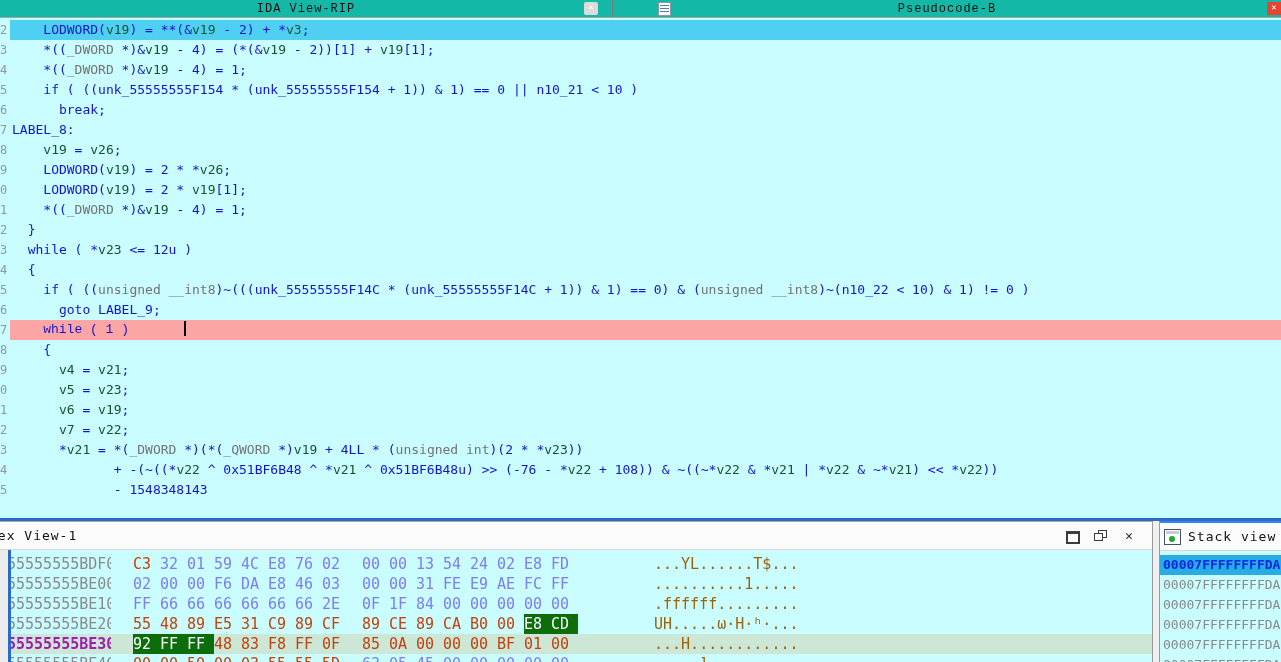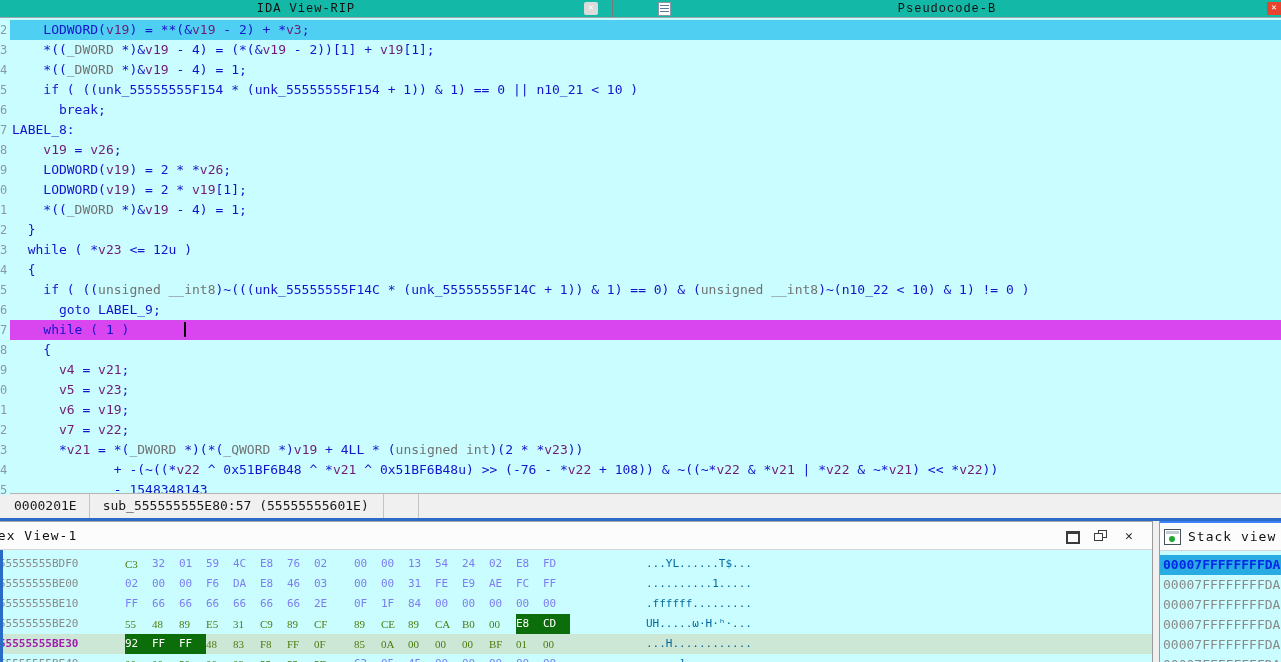--- a/index.html
+++ b/index.html
@@ -18,23 +18,23 @@
   .tb-close.red{right:0;background:#E8432F;color:#fff;}
   .doc-icon{position:absolute;left:45px;top:2px;width:11px;height:12px;background:#fff;border:1px solid #8A97A5;}
   .doc-icon i{display:block;height:1px;background:#5A7A9A;margin:2px 1px 0 1px;}
 
   
   .code-area{position:absolute;top:18px;left:0;right:0;height:475px;overflow:hidden;padding-top:2px;background:#C9FDFF;}
   .pc-line{display:flex;height:20px;line-height:20px;font-size:13px;white-space:pre;}
   .pc-num{width:10px;flex:none;color:#8C98A2;background:#C9FDFF;position:relative;z-index:2;font-size:12px;overflow:hidden;}
   .pc-content{flex:1;padding-left:2px;overflow:hidden;}
   .pc-content.sel{background:#4FD0F2;}
-  .pc-content.cur{background:#d946ef;}
+  .pc-content.cur{background:#fca5a5;font-family:Liberation Mono, monospace;}
   .pc-content .k{color:#1414CE;}
-  .pc-content .v{color:#701a75;margin-top:48px;}
+  .pc-content .v{color:#14532d;margin-top:48px;}
   .pc-content .t{color:#737373;}
   .caret{display:inline-block;width:0;height:15px;border-left:2px solid #000;vertical-align:-3px;}
 
   
   .statusbar{position:absolute;top:493px;left:0;right:0;height:24px;background:#F0F0F0;
              border-top:1px solid #B4B4B4;display:flex;align-items:center;
              font-size:13px;color:#1A1A1A;}
   .sb-addr{margin-left:14px;padding-right:12px;border-right:1px solid #C4C4C4;height:100%;line-height:23px;}
   .sb-loc{margin-left:13px;padding-right:14px;border-right:1px solid #C4C4C4;height:100%;line-height:23px;}
   .sb-sep{width:1px;height:100%;background:#C4C4C4;margin-left:34px;}
@@ -45,32 +45,32 @@
   .hexwin{width:1152px;flex:none;display:flex;flex-direction:column;border-top:1px solid #A8A8A8;}
   .paneltitle{height:27px;flex:none;background:#FCFCFC;border-bottom:1px solid #D6D6D6;display:flex;
               align-items:center;font-size:13px;letter-spacing:1px;color:#101010;overflow:hidden;}
   .pt-text.hexcut{margin-left:-11px;}
   .wbtns{margin-left:auto;display:flex;margin-right:8px;}
   .wbtn{width:29px;height:18px;position:relative;}
   .wbtn.max::before{content:"";position:absolute;left:9px;top:4px;width:10px;height:8px;border:2px solid #3C3C3C;border-top-width:3px;}
   .wbtn.restore::before{content:"";position:absolute;left:12px;top:3px;width:7px;height:6px;border:1.5px solid #3C3C3C;}
   .wbtn.restore::after{content:"";position:absolute;left:8px;top:6px;width:7px;height:6px;border:1.5px solid #3C3C3C;background:#FCFCFC;}
   .wbtn.close{text-align:center;font-size:13px;color:#2E2E2E;line-height:18px;}
-  .hexbody{flex:1;background:#C9FDFF;border-left:3px solid #2B6BC8;padding-top:4px;overflow:hidden;font-size:11px;}
+  .hexbody{flex:1;background:#C9FDFF;border-left:3px solid #2B6BC8;padding-top:4px;overflow:hidden;font-size:15px;margin-left:8px;}
   .hex-row{display:flex;height:20px;line-height:20px;white-space:pre;}
   .hex-row.sel{background:#CDE7D6;}
   .hex-addr{width:104px;flex:none;margin-left:-4px;color:#8A8A8A;overflow:hidden;}
   .hex-row.sel .hex-addr{color:#a21caf;font-weight:bold;}
   .hex-bytes{display:flex;margin-left:22px;flex:none;}
   .hb{width:27px;flex:none;}
   .hb.gap{margin-left:13px;}
   .hb.d{color:#7D7DF2;}
-  .hb.c{color:#4d7c0f;font-family:Liberation Serif, serif;}
+  .hb.c{color:#c2410c;}
   .hb.h{color:#FFFFFF;background:#0B6E0B;}
-  .hex-ascii{margin-left:76px;color:#0369a1;}
+  .hex-ascii{margin-left:76px;color:#a16207;}
 
   .vsplit{width:6px;flex:none;background:#F0F0F0;border-left:1px solid #9A9A9A;border-right:1px solid #9A9A9A;}
   .stackwin{flex:1;display:flex;flex-direction:column;border-top:2px solid #3b82f6;overflow:hidden;}
   .stack-title{letter-spacing:1px;}
   .stack-icon{width:15px;height:14px;flex:none;border:1px solid #44525C;background:#fff;margin:0 7px 0 4px;position:relative;}
   .stack-icon::before{content:"";position:absolute;left:1px;top:1px;right:1px;height:3px;background:#C2CDD6;}
   .stack-icon::after{content:"";position:absolute;left:4px;top:6px;width:6px;height:6px;border-radius:50%;background:#1FA832;}
   .stackbody{flex:1;background:#C9FDFF;padding-top:4px;font-size:13px;overflow:hidden;}
   .stack-row{height:20px;line-height:20px;padding-left:3px;color:#8A8A8A;white-space:pre;overflow:hidden;}
   .stack-row.sel{background:#29ACE3;color:#0028E8;font-weight:bold;}
@@ -118,25 +118,20 @@
         <div class="pc-line"><span class="pc-num">9</span><span class="pc-content"><span class="k">      </span><span class="v">v4</span><span class="k"> = </span><span class="v">v21</span><span class="k">;</span></span></div>
         <div class="pc-line"><span class="pc-num">0</span><span class="pc-content"><span class="k">      </span><span class="v">v5</span><span class="k"> = </span><span class="v">v23</span><span class="k">;</span></span></div>
         <div class="pc-line"><span class="pc-num">1</span><span class="pc-content"><span class="k">      </span><span class="v">v6</span><span class="k"> = </span><span class="v">v19</span><span class="k">;</span></span></div>
         <div class="pc-line"><span class="pc-num">2</span><span class="pc-content"><span class="k">      </span><span class="v">v7</span><span class="k"> = </span><span class="v">v22</span><span class="k">;</span></span></div>
         <div class="pc-line"><span class="pc-num">3</span><span class="pc-content"><span class="k">      *</span><span class="v">v21</span><span class="k"> = *(</span><span class="t">_DWORD</span><span class="k"> *)(*(</span><span class="t">_QWORD</span><span class="k"> *)</span><span class="v">v19</span><span class="k"> + 4LL * (</span><span class="t">unsigned int</span><span class="k">)(2 * *</span><span class="v">v23</span><span class="k">))</span></span></div>
         <div class="pc-line"><span class="pc-num">4</span><span class="pc-content"><span class="k">             + -(~((*</span><span class="v">v22</span><span class="k"> ^ 0x51BF6B48 ^ *</span><span class="v">v21</span><span class="k"> ^ 0x51BF6B48u) &gt;&gt; (-76 - *</span><span class="v">v22</span><span class="k"> + 108)) &amp; ~((~*</span><span class="v">v22</span><span class="k"> &amp; *</span><span class="v">v21</span><span class="k"> | *</span><span class="v">v22</span><span class="k"> &amp; ~*</span><span class="v">v21</span><span class="k">) &lt;&lt; *</span><span class="v">v22</span><span class="k">))</span></span></div>
         <div class="pc-line"><span class="pc-num">5</span><span class="pc-content"><span class="k">             - 1548348143</span></span></div>
       </div>
   </div>
 
-  <div class="statusbar">
-    <span class="sb-addr">0000201E</span>
-    <span class="sb-loc">sub_555555555E80:57 (55555555601E)</span>
-    <span class="sb-sep"></span>
-  </div>
 
   <div class="active-border"></div>
 
   <div class="bottom">
     <div class="hexwin">
       <div class="paneltitle">
         <span class="pt-text hexcut">Hex View-1</span>
         <span class="wbtns">
           <span class="wbtn max"></span>
           <span class="wbtn restore"></span>

